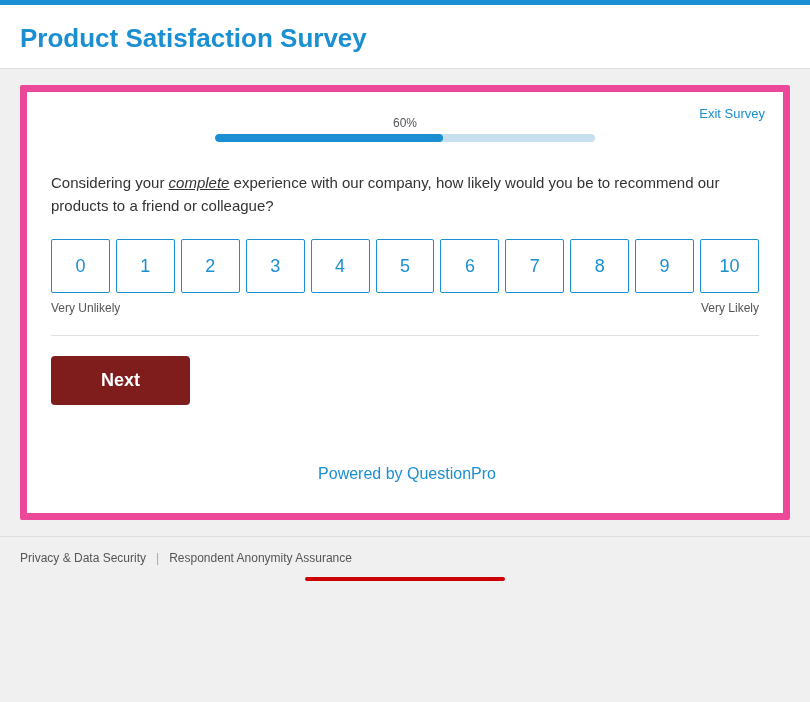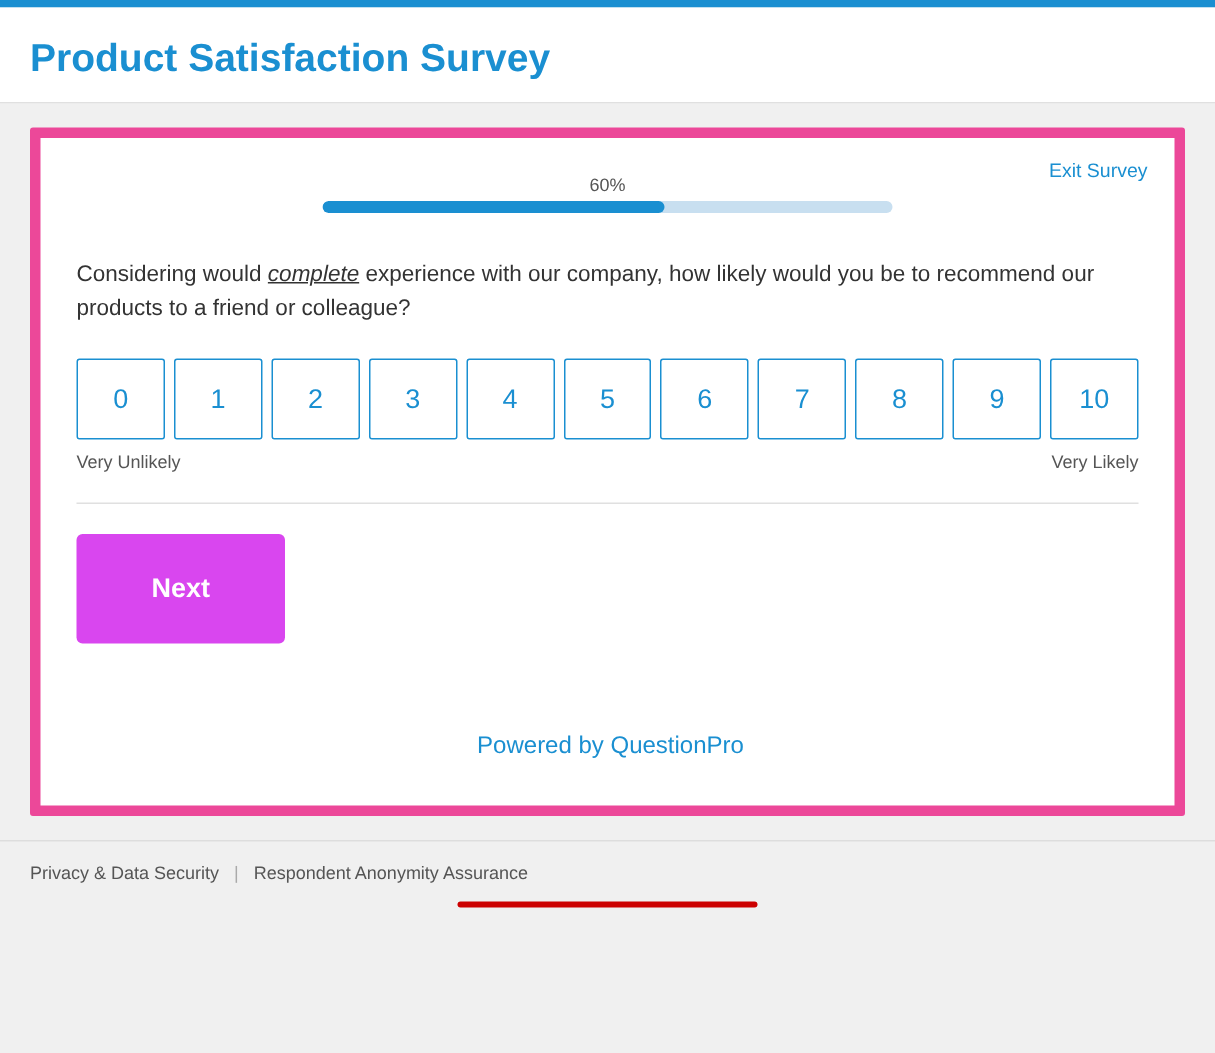--- a/index.html
+++ b/index.html
@@ -109,25 +109,25 @@
     .rating-label-right {
       font-size: 12px;
       color: #555;
     }
     .divider {
       border: none;
       border-top: 1px solid #e0e0e0;
       margin-bottom: 20px;
     }
     .next-button {
-      background: #d946ef;
+      background: #7f1d1d;
       color: #fff;
       border: none;
       border-radius: 4px;
-      padding: 26px 50px;
+      padding: 14px 50px;
       font-size: 18px;
       font-weight: bold;
       cursor: pointer;
     }
     .powered-by {
       text-align: center;
       margin-top: 60px;
       font-size: 16px;
       color: #888;
       padding-left: 4px;
@@ -181,21 +181,21 @@
     <a class="exit-survey">Exit Survey</a>
 
     <div class="progress-section">
       <span class="progress-label">60%</span>
       <div class="progress-bar-container">
         <div class="progress-bar-fill" style="width: 60%;"></div>
       </div>
     </div>
 
     <p class="question-text">
-      <span>Considering would </span><em>complete</em><span> experience with our company, how likely would you be to recommend our products to a friend or colleague?</span>
+      <span>Considering your </span><em>complete</em><span> experience with our company, how likely would you be to recommend our products to a friend or colleague?</span>
     </p>
 
     <div class="rating-row">
       <div class="rating-cell">0</div>
       <div class="rating-cell">1</div>
       <div class="rating-cell">2</div>
       <div class="rating-cell">3</div>
       <div class="rating-cell">4</div>
       <div class="rating-cell">5</div>
       <div class="rating-cell">6</div>

